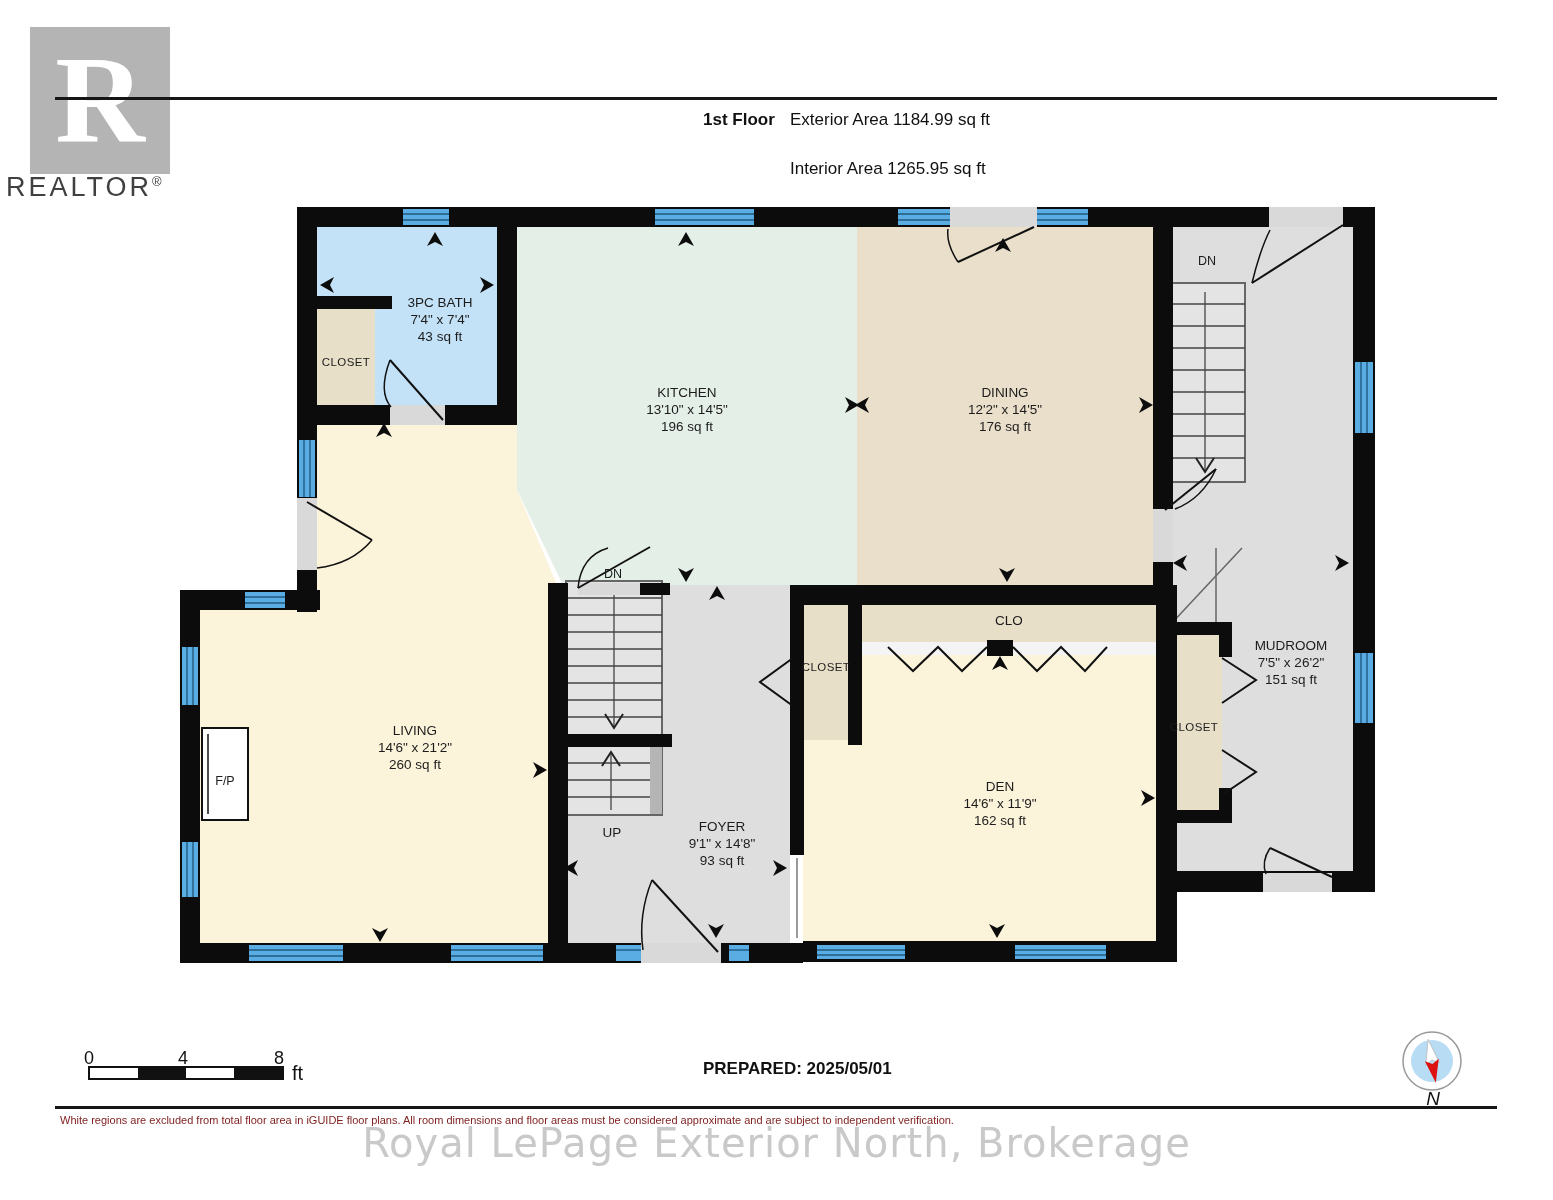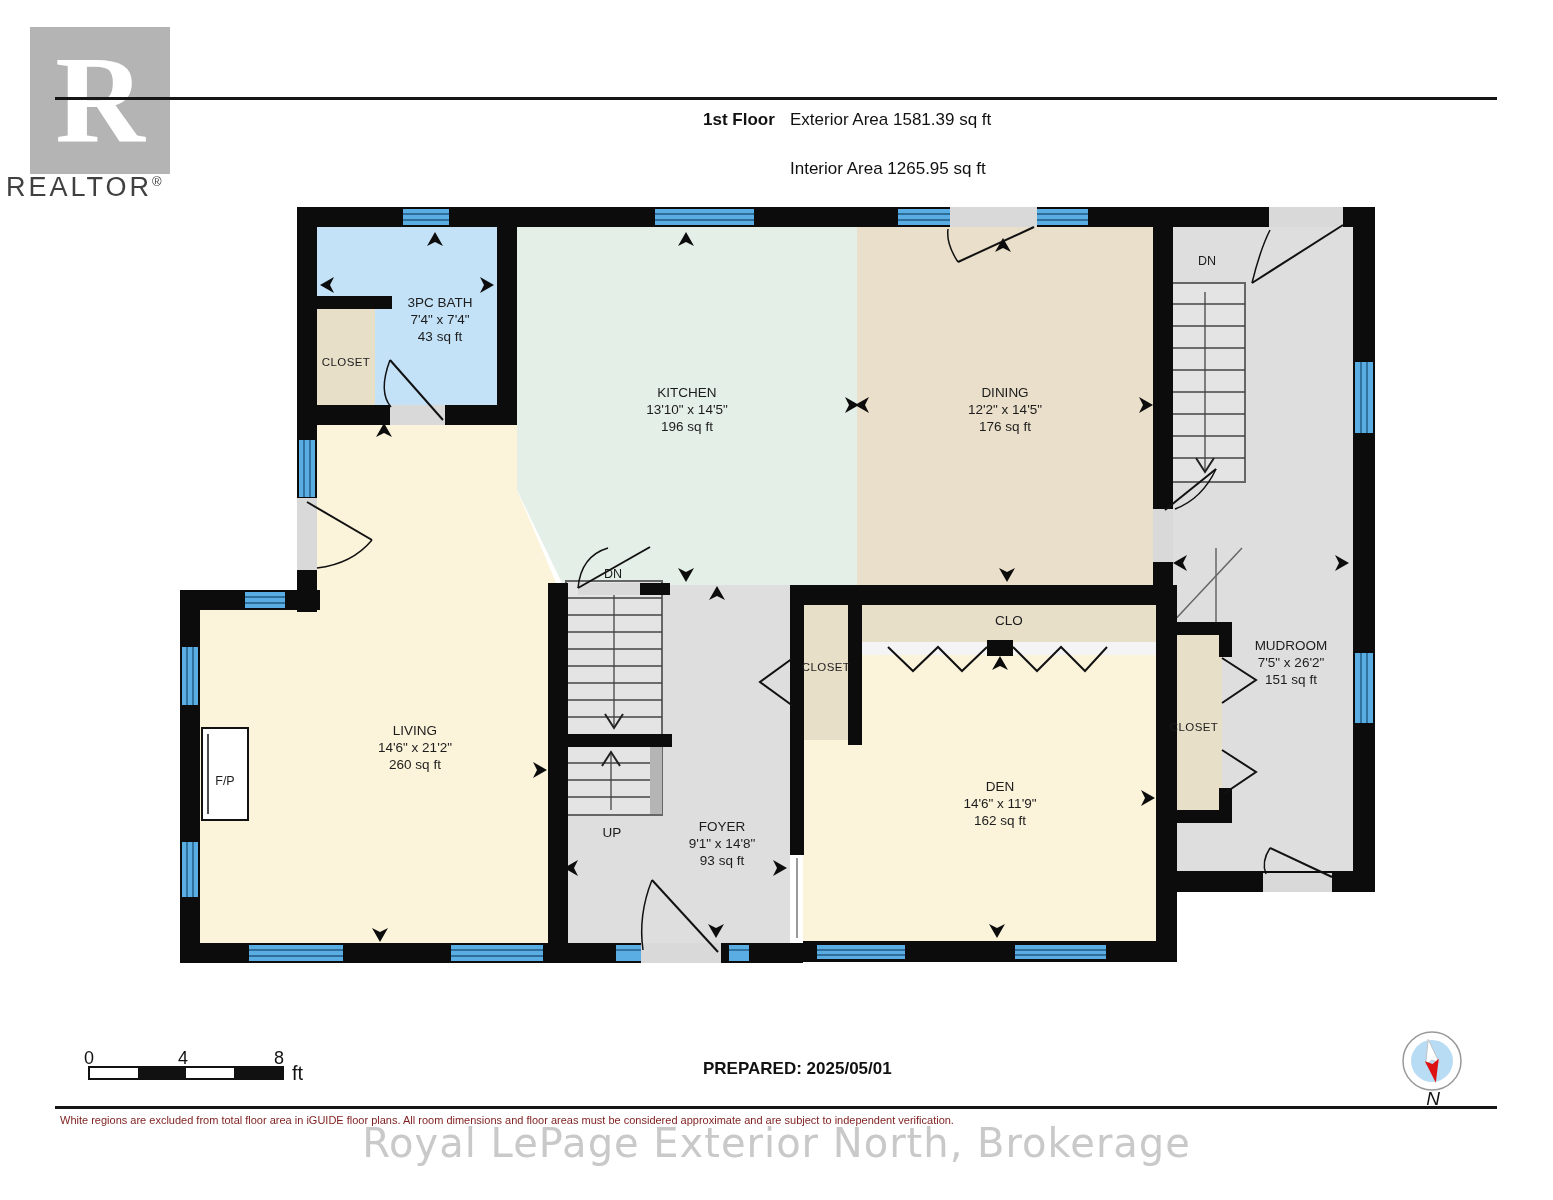--- a/index.html
+++ b/index.html
@@ -40,21 +40,21 @@
 <body>
 
 <div class="page">
 
   <div class="abs logo-block">
     <span class="logo-r">R</span>
   </div>
   <div class="abs logo-word"><span>REALTOR</span><span class="logo-reg">®</span></div>
   <div class="abs rule rule-top"></div>
   <div class="abs floor-label">1st Floor</div>
-  <div class="abs ext-area">Exterior Area 1581.39 sq ft</div>
+  <div class="abs ext-area">Exterior Area 1184.99 sq ft</div>
   <div class="abs int-area">Interior Area 1265.95 sq ft</div>
 
   <svg class="abs" style="left:0;top:0" width="1553" height="1200" viewBox="0 0 1553 1200">
 
     <g>
       <polygon points="317,425 517,425 517,490 557,585 557,943 200,943 200,610 317,610" fill="#fbf3da"></polygon>
       <polygon points="517,227 857,227 857,585 563,585 517,490" fill="#e4efe8"></polygon>
       <rect x="857" y="227" width="296" height="358" fill="#eadfca"></rect>
       <rect x="317" y="227" width="182" height="180" fill="#c3e2f7"></rect>
       <rect x="568" y="585" width="222" height="358" fill="#dedede"></rect>

